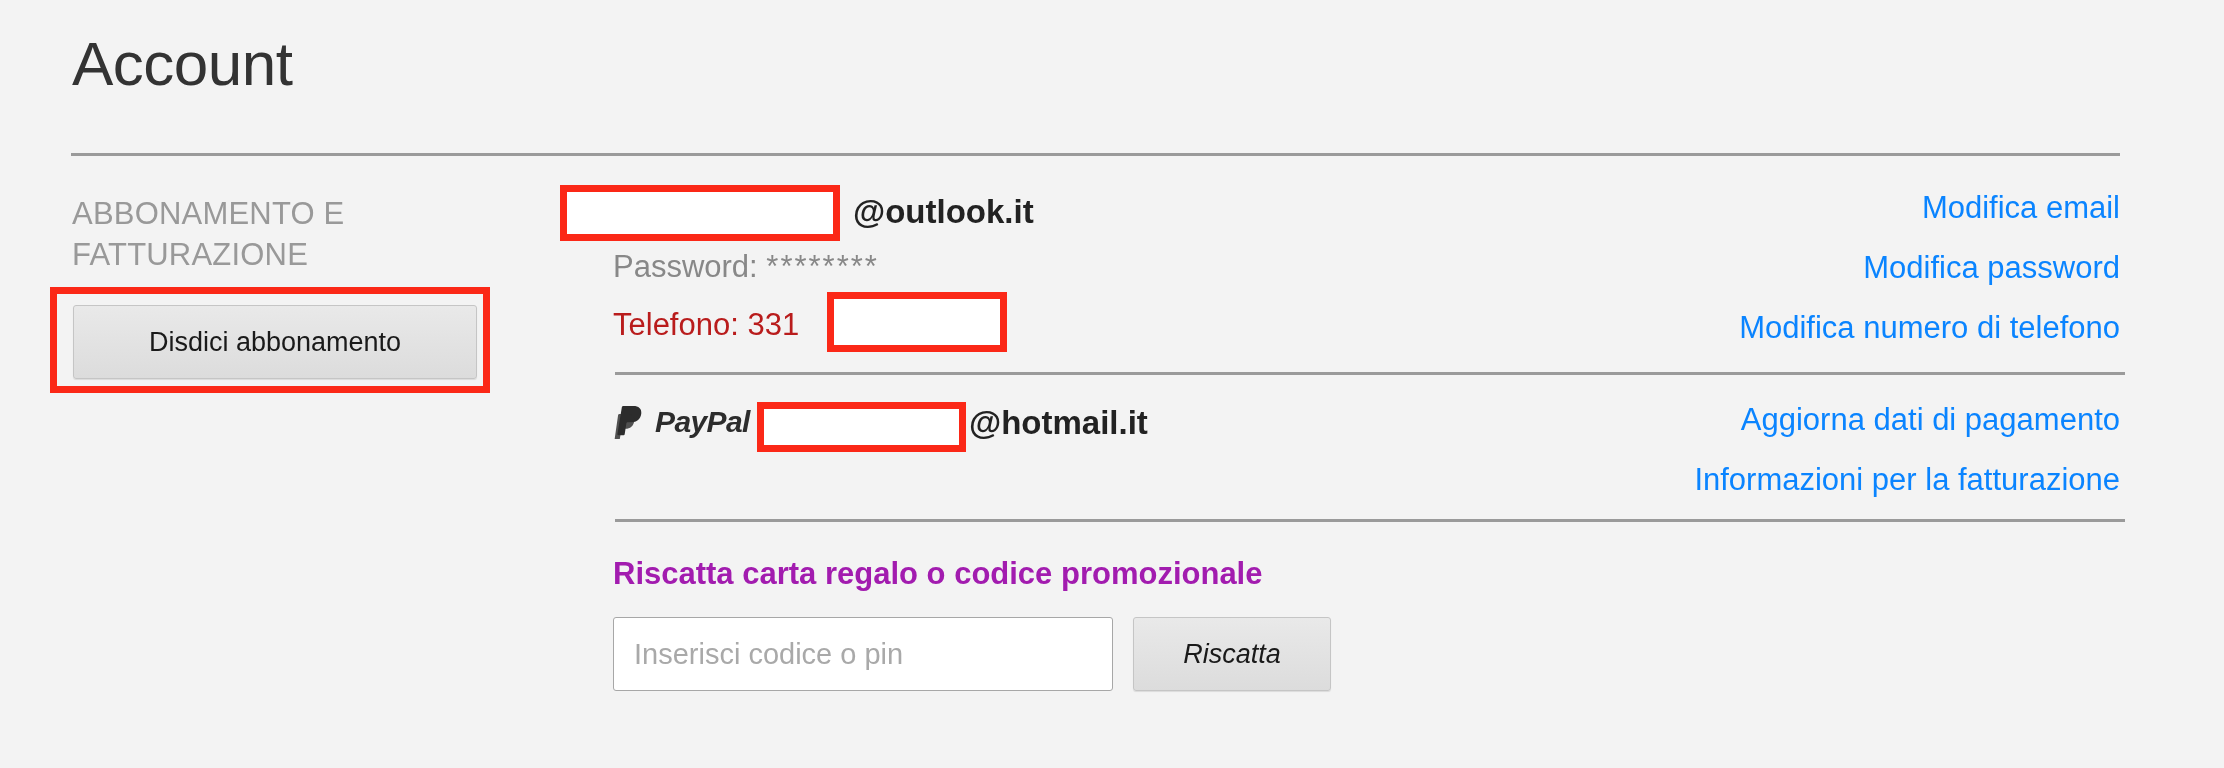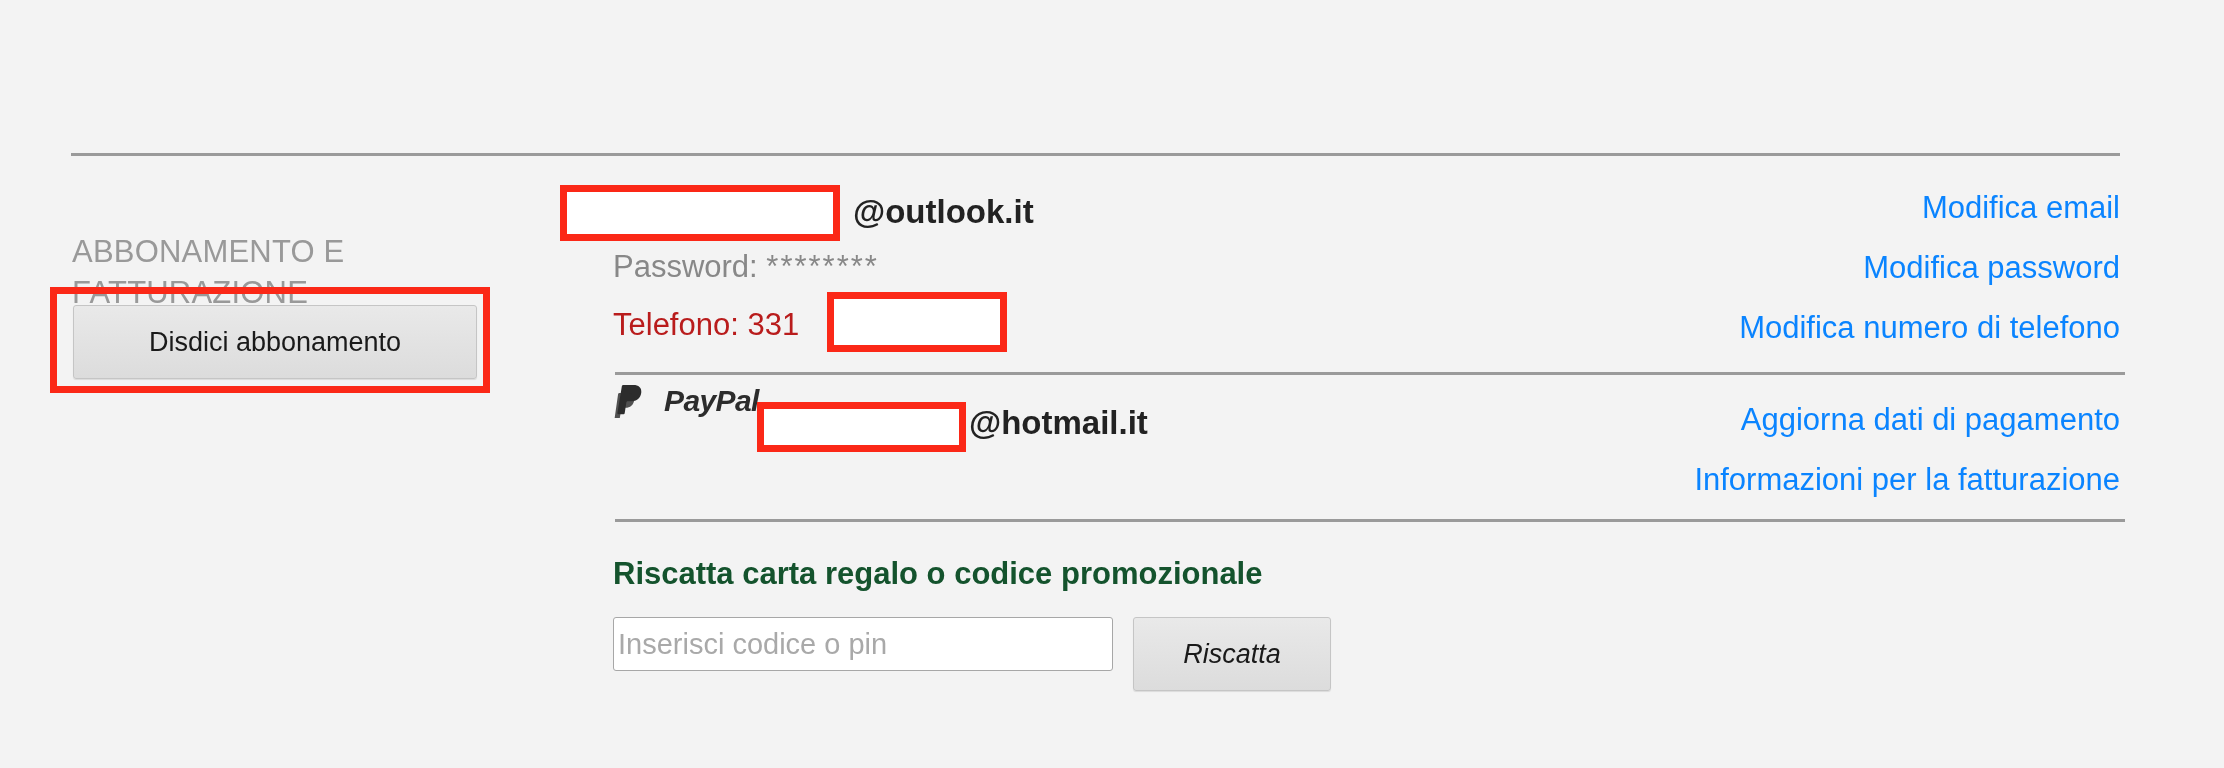--- a/index.html
+++ b/index.html
@@ -47,21 +47,20 @@
   .section-label {
     position: absolute;
     left: 72px;
     top: 193px;
     width: 330px;
     font-size: 31px;
     line-height: 41px;
     color: #999999;
     font-weight: 400;
     letter-spacing: 0.2px;
-    margin-top: 38px;
   }
 
   .cancel-highlight {
     position: absolute;
     left: 50px;
     top: 287px;
     width: 440px;
     height: 106px;
     border: 7px solid #fb2817;
     box-sizing: border-box;
@@ -148,25 +147,25 @@
     height: 3px;
     background: #9a9a9a;
   }
   .divider-1 { top: 372px; }
   .divider-2 { top: 519px; }
 
   
   .paypal-logo {
     position: absolute;
     left: 612px;
-    top: 384px;
+    top: 405px;
     height: 34px;
     display: flex;
     align-items: center;
-    gap: 18px;
+    gap: 9px;
     text-align: right;
   }
   .paypal-mark { display: block; }
   .paypal-word {
     font-size: 30px;
     line-height: 34px;
     font-weight: 700;
     font-style: italic;
     color: #2c2c2c;
     letter-spacing: -0.6px;
@@ -184,37 +183,37 @@
   }
 
   
   .redeem-title {
     position: absolute;
     left: 613px;
     top: 553px;
     font-size: 31px;
     line-height: 42px;
     font-weight: 700;
-    color: #14532d;
+    color: #a21caf;
     white-space: nowrap;
   }
   .redeem-input {
     position: absolute;
     left: 613px;
     top: 617px;
     width: 500px;
-    height: 54px;
+    height: 74px;
     box-sizing: border-box;
     background: #ffffff;
     border: 1px solid #a7a7a7;
     border-radius: 3px;
     font-size: 29px;
     color: #333333;
     font-family: "Liberation Sans", sans-serif;
-    padding: 0 4px;
+    padding: 0 20px;
   }
   .redeem-input::placeholder { color: #a9a9a9; }
   .redeem-button {
     position: absolute;
     left: 1133px;
     top: 617px;
     width: 198px;
     height: 74px;
     box-sizing: border-box;
     background: linear-gradient(#e9e9e9, #dcdcdc);
@@ -249,20 +248,21 @@
   .link-phone        { top: 308px; }
   .link-payment      { top: 400px; }
   .link-billing      { top: 460px; }
   .link-giftcards    { top: 553px; }
 </style>
 </head>
 <body>
 
 <div class="page">
 
+  <div class="page-title">Account</div>
   <div class="title-rule"></div>
 
   <div class="section-label">ABBONAMENTO E FATTURAZIONE</div>
 
   <div class="cancel-highlight"></div>
   <button class="cancel-button">Disdici abbonamento</button>
 
   <div class="main-col">
 
     <div class="redaction redact-email"></div>

